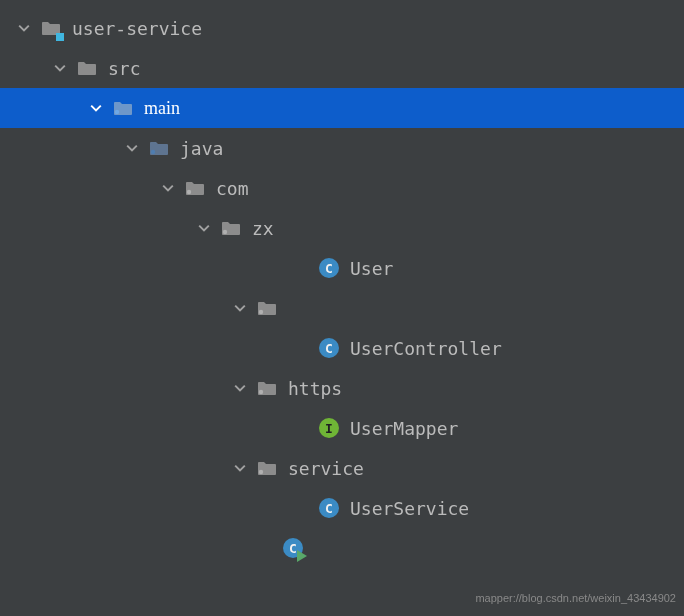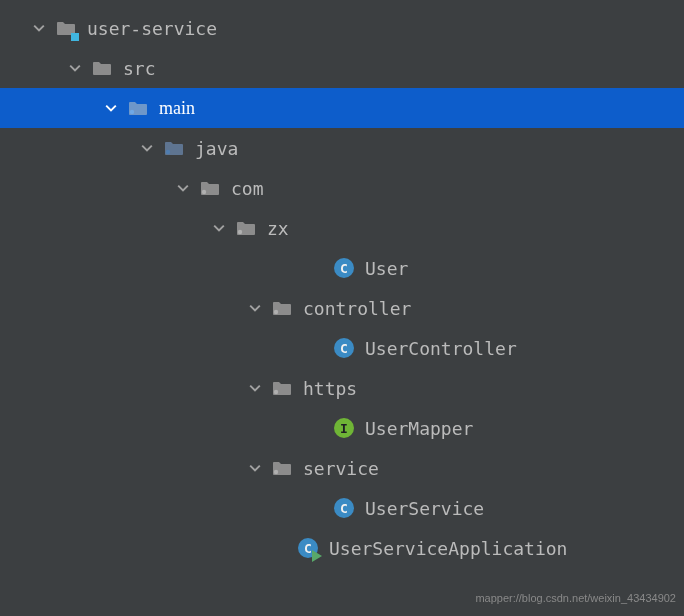--- a/index.html
+++ b/index.html
@@ -17,21 +17,21 @@
       overflow: hidden;
       user-select: none;
     }
     .tree {
       padding-top: 0;
     }
     .tree-row {
       display: flex;
       align-items: center;
       height: 40px;
-      padding-left: 15px;
+      padding-left: 0;
       text-align: center;
     }
     .tree-row.selected {
       background: #0d5dcb;
       font-family: Liberation Serif, serif;
     }
     .tree-row.selected .label {
       color: #ffffff;
     }
     .indent {
@@ -231,21 +231,20 @@
         <svg viewBox="0 0 10 10">
           <path d="M1 3 L5 7 L9 3" stroke="#a2a2a2" stroke-width="1.6" fill="none"></path>
         </svg>
       </span>
       <span class="icon folder-icon">
         <svg viewBox="0 0 20 16">
           <path d="M1 3 L1 14 C1 14.5 1.5 15 2 15 L18 15 C18.5 15 19 14.5 19 14 L19 5 C19 4.5 18.5 4 18 4 L9 4 L7 2 L2 2 C1.5 2 1 2.5 1 3 Z" fill="#8c8c8c"></path>
           <circle cx="4" cy="12" r="2.2" fill="#b0b0b0"></circle>
         </svg>
       </span>
-      <span class="label">controller</span>
     </div>
     <div class="tree-row">
       <span class="indent" style="width: 292px;"></span>
       <span class="chevron-spacer"></span>
       <span class="icon">
         <div class="circle-icon circle-c">C</div>
       </span>
       <span class="label">UserController</span>
     </div>
     <div class="tree-row">
@@ -294,16 +293,15 @@
       </span>
       <span class="label">UserService</span>
     </div>
     <div class="tree-row">
       <span class="indent" style="width: 256px;"></span>
       <span class="chevron-spacer"></span>
       <span class="icon">
         <div class="circle-icon circle-c">C</div>
         <span class="run-badge"></span>
       </span>
-      <span class="label">UserServiceApplication</span>
     </div>
   </div>
 <div class="watermark">mapper://blog.csdn.net/weixin_43434902</div>
 
 </body></html>

